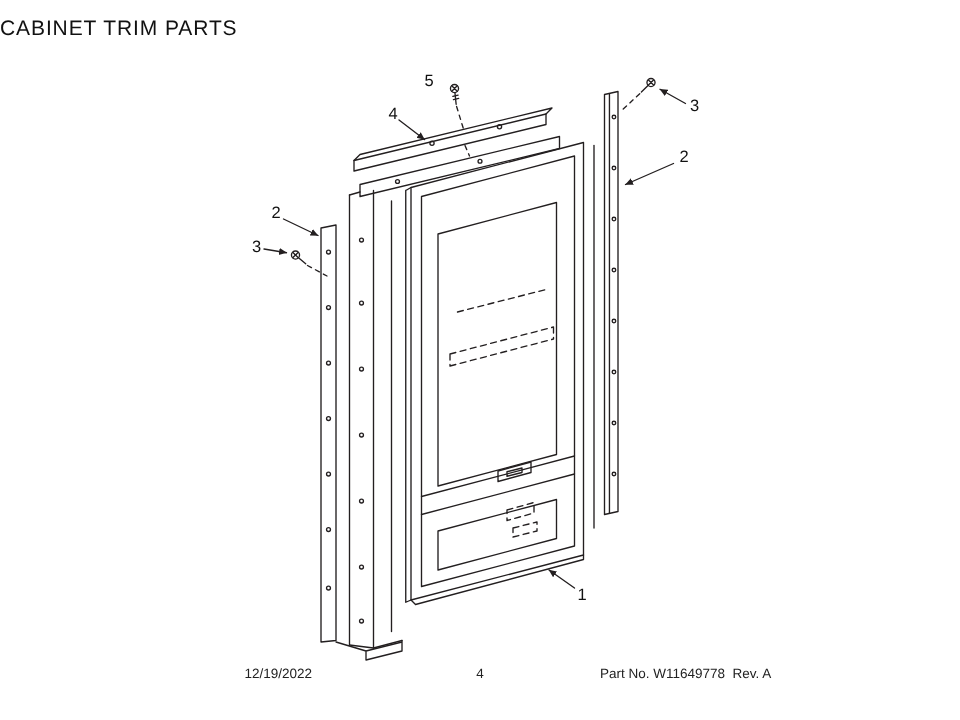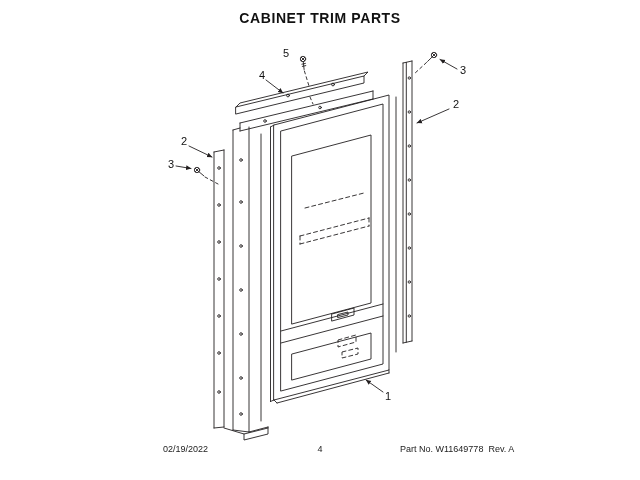--- a/index.html
+++ b/index.html
@@ -11,23 +11,23 @@
     overflow: hidden;
     font-family: "Liberation Sans", sans-serif;
     color: #111;
   }
   .page-title {
     position: absolute;
     top: 10px;
     left: 0;
     width: 100%;
     margin: 0;
-    text-align: center;
+    text-align: left;
     font-size: 14px;
-    font-weight: bold;
+    font-weight: normal;
     letter-spacing: 0.6px;
     color: #111;
   }
   svg.diagram { position: absolute; top: 0; left: 0; }
   svg .dash { stroke-dasharray: 4 3; }
   svg .dash2 { stroke-dasharray: 3 3; }
   .labels text {
     font-family: "Liberation Sans", sans-serif;
     font-size: 11px;
     fill: #111;
@@ -175,18 +175,18 @@
       <text x="184" y="145">2</text>
       <text x="456" y="108">2</text>
       <text x="171" y="168">3</text>
       <text x="463" y="74">3</text>
       <text x="262" y="79">4</text>
       <text x="286" y="57">5</text>
     </g>
   </svg>
 
   <div class="footer">
-    <span class="date">02/19/2022</span>
+    <span class="date">12/19/2022</span>
     <span class="page-num">4</span>
     <span class="part-num">Part No. W11649778&nbsp;&nbsp;Rev. A</span>
   </div>
 
 </div>
 
 </body></html>

